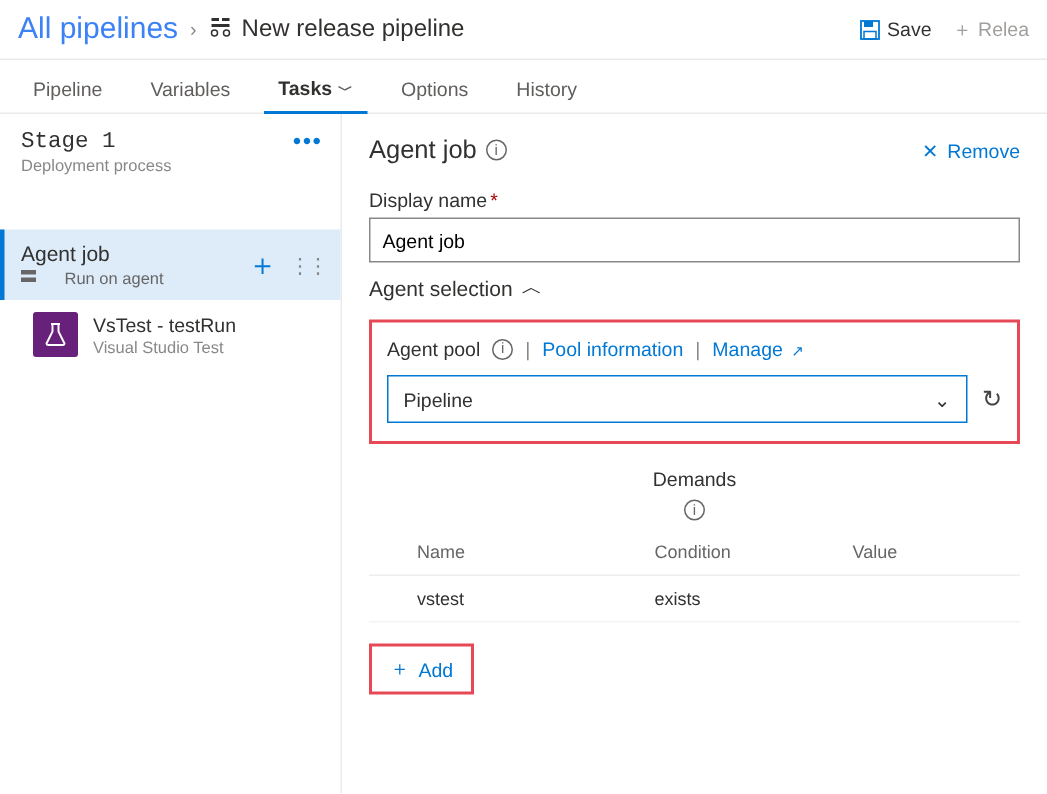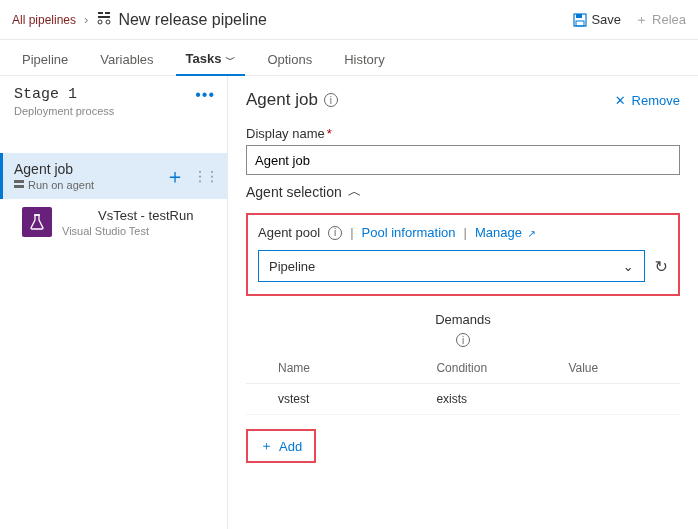--- a/index.html
+++ b/index.html
@@ -1,20 +1,20 @@
 <!DOCTYPE html>
 <html><head>
 <meta charset="utf-8">
 <style>
   * { box-sizing: border-box; margin: 0; padding: 0; font-family: "Segoe UI", Arial, sans-serif; }
   body { width: 698px; height: 529px; background: #fff; color: #323130; font-size: 13px; overflow: hidden; }
 
   
   .breadcrumb { display: flex; align-items: center; height: 40px; padding: 0 12px; border-bottom: 1px solid #eaeaea; }
-  .bc-link { color: #7f1d1d; font-size: 12px; cursor: pointer; text-align: center; }
+  .bc-link { color: #3b82f6; font-size: 20px; cursor: pointer; text-align: center; }
   .bc-sep { margin: 0 8px; color: #888; }
   .bc-icon { margin-right: 6px; font-size: 14px; }
   .bc-title { font-size: 16px; color: #323130; }
   .bc-spacer { flex: 1; }
   .bc-action { display: flex; align-items: center; margin-left: 14px; font-size: 13px; cursor: pointer; }
   .bc-action.save { color: #323130; }
   .bc-action.release { color: #a19f9d; }
   .bc-action svg, .bc-action .glyph { margin-right: 4px; }
 
   
@@ -33,27 +33,27 @@
   .stage-hdr { display:flex; align-items:flex-start; justify-content:space-between; padding: 10px 12px 10px 14px; }
   .stage-title { font-size: 15px; font-family: Liberation Mono, monospace; }
   .stage-sub { font-size: 11px; color: #888; margin-top: 2px; }
   .stage-more { color:#0078d4; font-size:16px; letter-spacing:1px; cursor:pointer; }
   .gap { height: 26px; }
 
   .job-row { display:flex; align-items:center; padding: 8px 10px 8px 14px; cursor:pointer; position:relative; }
   .job-row.selected { background:#deecf9; border-left:3px solid #0078d4; padding-left:11px; }
   .job-txt { flex:1; }
   .job-title { font-size: 14px; }
-  .job-sub { font-size: 11px; color:#666; margin-top:2px; display:flex; align-items:center; gap:4px; }
+  .job-sub { font-size: 11px; color:#666; margin-top:2px; display:flex; align-items:center; gap:19px; }
   .job-plus { color:#0078d4; font-size:20px; font-weight:300; margin-right:8px; cursor:pointer; }
   .job-grip { color:#888; font-size:14px; line-height:6px; letter-spacing:-2px; cursor:grab; }
 
   .task-row { display:flex; align-items:center; padding: 8px 10px 8px 22px; cursor:pointer; }
   .task-icon { width:30px; height:30px; background:#68217a; border-radius:2px; margin-right:10px; display:flex; align-items:center; justify-content:center; }
-  .task-title { font-size:13px;margin-left:36px; }
+  .task-title { font-size:13px; }
   .task-sub { font-size:11px; color:#888; margin-top:2px; }
 
   
   .r-head { display:flex; align-items:center; margin-bottom:16px; }
   .r-title { font-size: 17px; margin-right:6px; }
   .info { display:inline-flex; align-items:center; justify-content:center; width:14px; height:14px; border:1px solid #666; border-radius:50%; font-size:10px; color:#666; cursor:pointer; }
   .r-spacer { flex:1; }
   .remove { color:#0078d4; display:flex; align-items:center; gap:6px; cursor:pointer; }
 
   .field-label { font-size:13px; margin-bottom:4px; }

